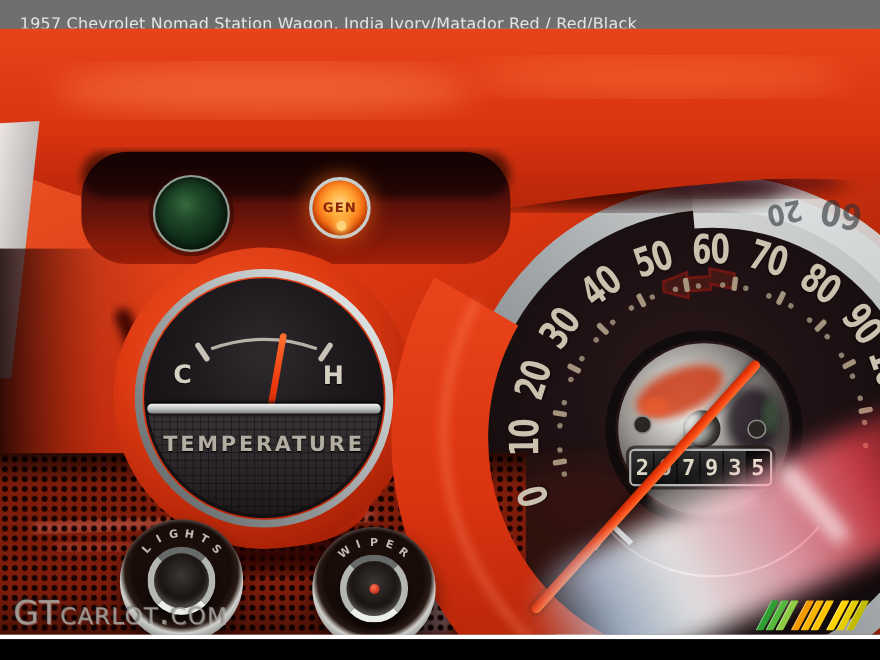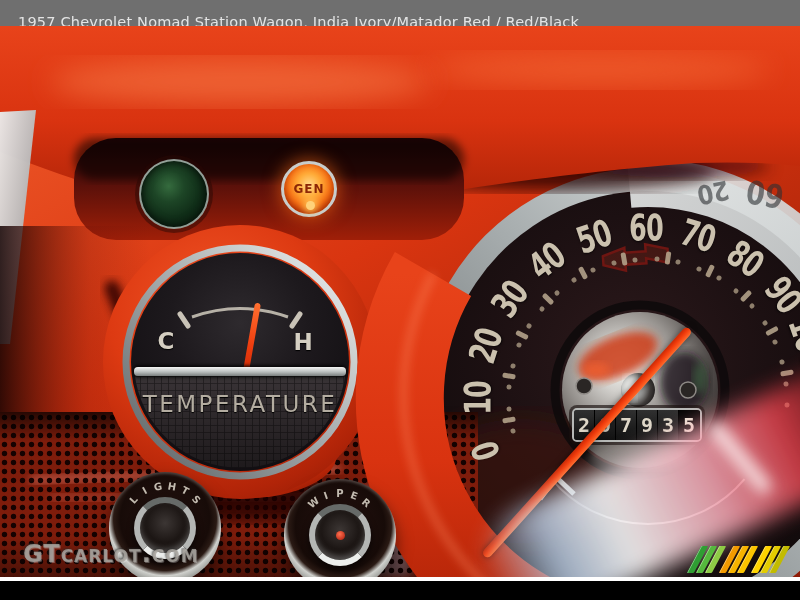--- a/index.html
+++ b/index.html
@@ -43,21 +43,21 @@
   
   .temp-needle{position:absolute;left:255px;top:277px;width:6px;height:74px;border-radius:3px 3px 2px 2px;
         background:linear-gradient(180deg,#ff7030,#ee3c0e 60%,#c82a08);
         transform:rotate(10deg);transform-origin:50% 0;}
   .temp-divider{position:absolute;left:134px;top:341px;width:212px;height:9px;border-radius:4px;
         background:linear-gradient(180deg,#f4f5f4,#b9bdbd 55%,#7a7e7e);
         box-shadow:0 -2px 3px rgba(0,0,0,.7),0 2px 3px rgba(0,0,0,.6);}
   .temp-letter{position:absolute;font-weight:bold;font-size:23px;color:#d5cfc2;
         transform:translate(-50%,-50%);text-shadow:0 1px 1px #000;}
   .temp-title{position:absolute;left:240px;top:378px;transform:translate(-50%,-50%);
-        font-weight:normal;font-size:23px;letter-spacing:2.5px;color:#b4ada1;text-shadow:0 1px 1px #000;}
+        font-weight:bold;font-size:19px;letter-spacing:2.5px;color:#b4ada1;text-shadow:0 1px 1px #000;}
   
   .green-lens{position:absolute;left:139px;top:133px;width:66px;height:66px;border-radius:50%;
         background:radial-gradient(circle at 42% 38%,#356b3e 0%,#1d4526 28%,#0f2c17 60%,#091d0e 100%);
         border:2px solid rgba(190,196,194,.75);
         box-shadow:inset 0 0 10px rgba(0,0,0,.85), 0 0 0 4px rgba(40,8,4,.5);}
   .gen-light{position:absolute;left:281px;top:135px;width:56px;height:56px;border-radius:50%;
         display:flex;align-items:center;justify-content:center;
         background:radial-gradient(circle at 50% 42%,#ffd98a 0%,#ffab38 30%,#f97416 55%,#e04a08 78%,#b93305 100%);
         border:3px solid #c9cdcb;box-sizing:border-box;
         box-shadow:0 0 16px 3px rgba(255,110,20,.5), inset 0 -3px 7px rgba(120,20,0,.6);}
@@ -76,21 +76,21 @@
         background:radial-gradient(circle at 40% 35%,#ff7050,#a81808);}
   .knob-letter{position:absolute;font-size:10px;font-weight:bold;color:#d0c9bd;opacity:.92;line-height:1;}
   
   .streak{position:absolute;left:468px;top:408px;width:450px;height:115px;border-radius:60px;
         transform:rotate(-25deg);filter:blur(11px);opacity:.92;
         background:linear-gradient(90deg,rgba(255,255,255,0) 0%,rgba(190,212,238,.85) 16%,rgba(255,255,255,.95) 32%,
                    rgba(255,172,186,.9) 55%,rgba(255,70,82,.8) 74%,rgba(200,30,30,.35) 90%,rgba(200,30,30,0) 100%);}
   .streak2{position:absolute;left:732px;top:388px;width:16px;height:88px;border-radius:8px;
         transform:rotate(-40deg);filter:blur(7px);background:rgba(255,245,245,.75);}
   
-  .watermark{position:absolute;left:23px;top:514px;font-weight:bold;font-size:24px;letter-spacing:1px;
+  .watermark{position:absolute;left:12px;top:514px;font-weight:normal;font-size:30px;letter-spacing:1px;
         font-variant:small-caps;color:rgba(170,166,160,.82);
         text-shadow:1px 1px 0 rgba(250,250,250,.3), -1px -1px 2px rgba(40,40,40,.6);}
   .logo{position:absolute;left:694px;top:520px;height:27px;display:flex;align-items:flex-end;}
   .logo-bar{width:7px;height:27px;margin-right:2px;transform:skewX(-28deg);border-radius:1px;
         box-shadow:inset 1px 0 0 rgba(255,255,255,.45);}
   .logo-gap{width:5px;}
 </style>
 </head>
 <body>
 

